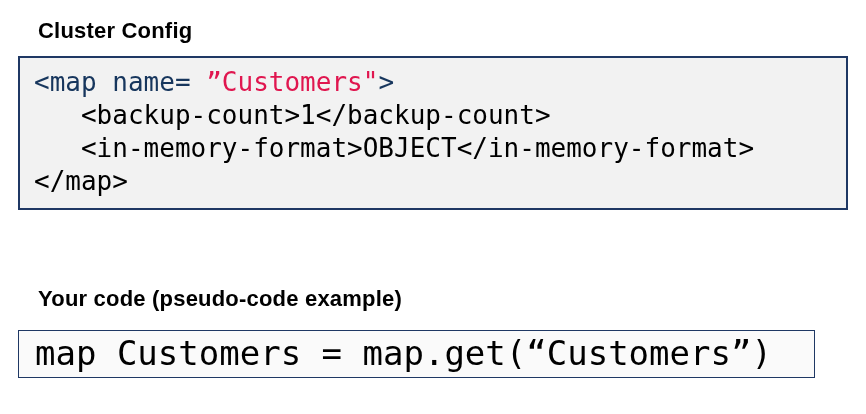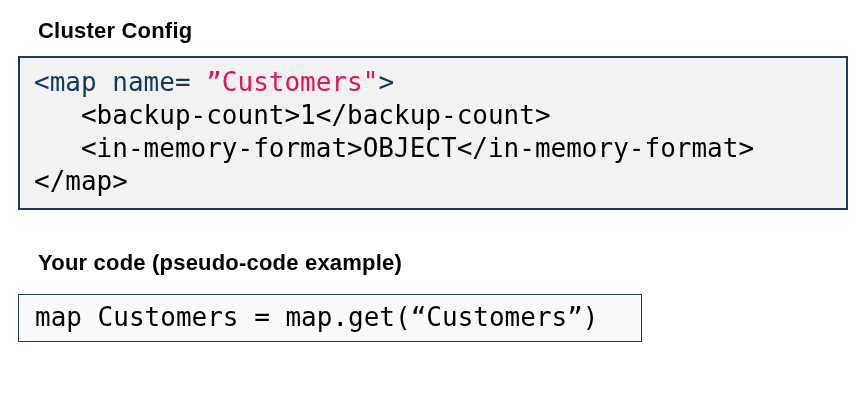--- a/index.html
+++ b/index.html
@@ -33,31 +33,31 @@
     font-family: "DejaVu Sans Mono", "Liberation Mono", monospace;
     font-size: 26px;
     line-height: 33px;
     white-space: pre;
     color: #000000;
   }
   .code-line {
     white-space: pre;
   }
   .title-2 {
-    margin-top: 40px;
+    margin-top: 76px;
     margin-bottom: 18px;
   }
   .pseudo-block {
     display: inline-block;
     box-sizing: border-box;
     border: 1.5px solid var(--border-color, #1f3864);
     background: var(--block2-bg, #fafafa);
     padding: 6px 42px 7px 16px;
     font-family: "DejaVu Sans Mono", "Liberation Mono", monospace;
-    font-size: 26px;
+    font-size: 34px;
     line-height: 33px;
     white-space: pre;
     color: #000000;
   }
 </style>
 </head>
 <body>
 
 <div class="page">
 

